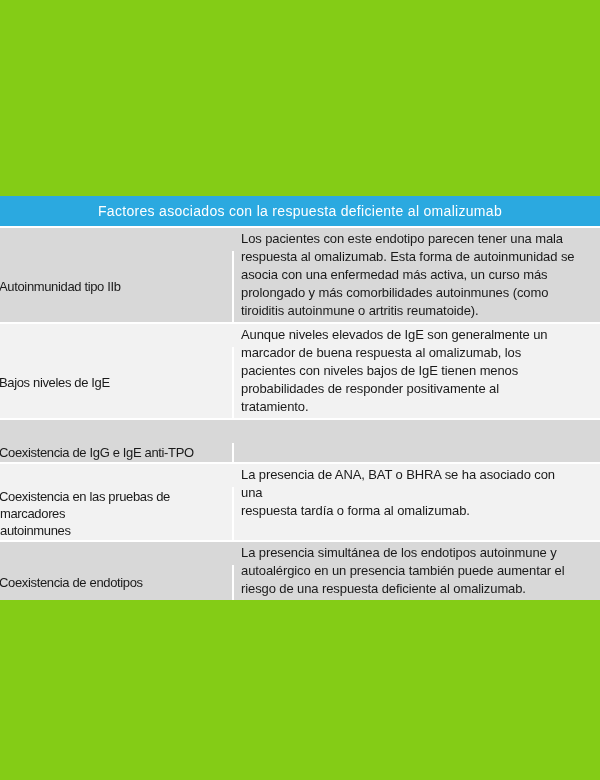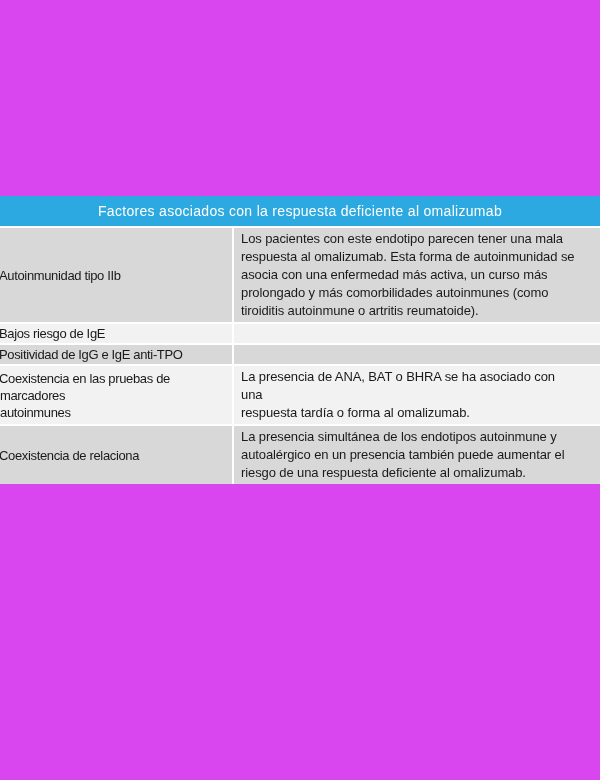--- a/index.html
+++ b/index.html
@@ -8,21 +8,21 @@
     width: 600px;
     height: 780px;
     background: #ffffff;
     font-family: "Liberation Sans", sans-serif;
     overflow: hidden;
   }
   .canvas {
     position: relative;
     width: 600px;
     height: 780px;
-    background: #d946ef;
+    background: #84cc16;
   }
   .factors-table {
     position: absolute;
     top: 196px;
     left: 0;
     width: 600px;
     color: var(--text-color, #1a1a1a);
   }
   .table-header {
     height: 32px;
@@ -53,20 +53,21 @@
   .factor-cell {
     flex: 0 0 234px;
     width: 234px;
     display: flex;
     align-items: center;
     padding: 1px 19px 1px 0;
     line-height: 17px;
     letter-spacing: -0.35px;
     text-indent: -1px;
     border-right: 2px solid var(--divider, #ffffff);
+    margin-top: 23px;
   }
   .desc-cell {
     flex: 1 1 auto;
     padding: 2px 22px 2px 7px;
     line-height: 18px;
     letter-spacing: -0.1px;
   }
 </style>
 </head>
 <body>
@@ -79,35 +80,40 @@
     <div class="table-row odd">
       <div class="cell factor-cell">Autoinmunidad tipo IIb</div>
       <div class="cell desc-cell">Los pacientes con este endotipo parecen tener una mala
 respuesta al omalizumab. Esta forma de autoinmunidad se
 asocia con una enfermedad más activa, un curso más
 prolongado y más comorbilidades autoinmunes (como
 tiroiditis autoinmune o artritis reumatoide).</div>
     </div>
 
     <div class="table-row even">
-      <div class="cell factor-cell">Bajos riesgo de IgE</div>
+      <div class="cell factor-cell">Bajos niveles de IgE</div>
+      <div class="cell desc-cell">Aunque niveles elevados de IgE son generalmente un
+marcador de buena respuesta al omalizumab, los
+pacientes con niveles bajos de IgE tienen menos
+probabilidades de responder positivamente al
+tratamiento.</div>
     </div>
 
     <div class="table-row odd">
-      <div class="cell factor-cell">Positividad de IgG e IgE anti-TPO</div>
+      <div class="cell factor-cell">Coexistencia de IgG e IgE anti-TPO</div>
     </div>
 
     <div class="table-row even">
       <div class="cell factor-cell">Coexistencia en las pruebas de marcadores
 autoinmunes</div>
       <div class="cell desc-cell">La presencia de ANA, BAT o BHRA se ha asociado con una
 respuesta tardía o forma al omalizumab.</div>
     </div>
 
     <div class="table-row odd">
-      <div class="cell factor-cell">Coexistencia de relaciona</div>
+      <div class="cell factor-cell">Coexistencia de endotipos</div>
       <div class="cell desc-cell">La presencia simultánea de los endotipos autoinmune y
 autoalérgico en un presencia también puede aumentar el
 riesgo de una respuesta deficiente al omalizumab.</div>
     </div>
 
   </div>
 </div>
 
 </body></html>

